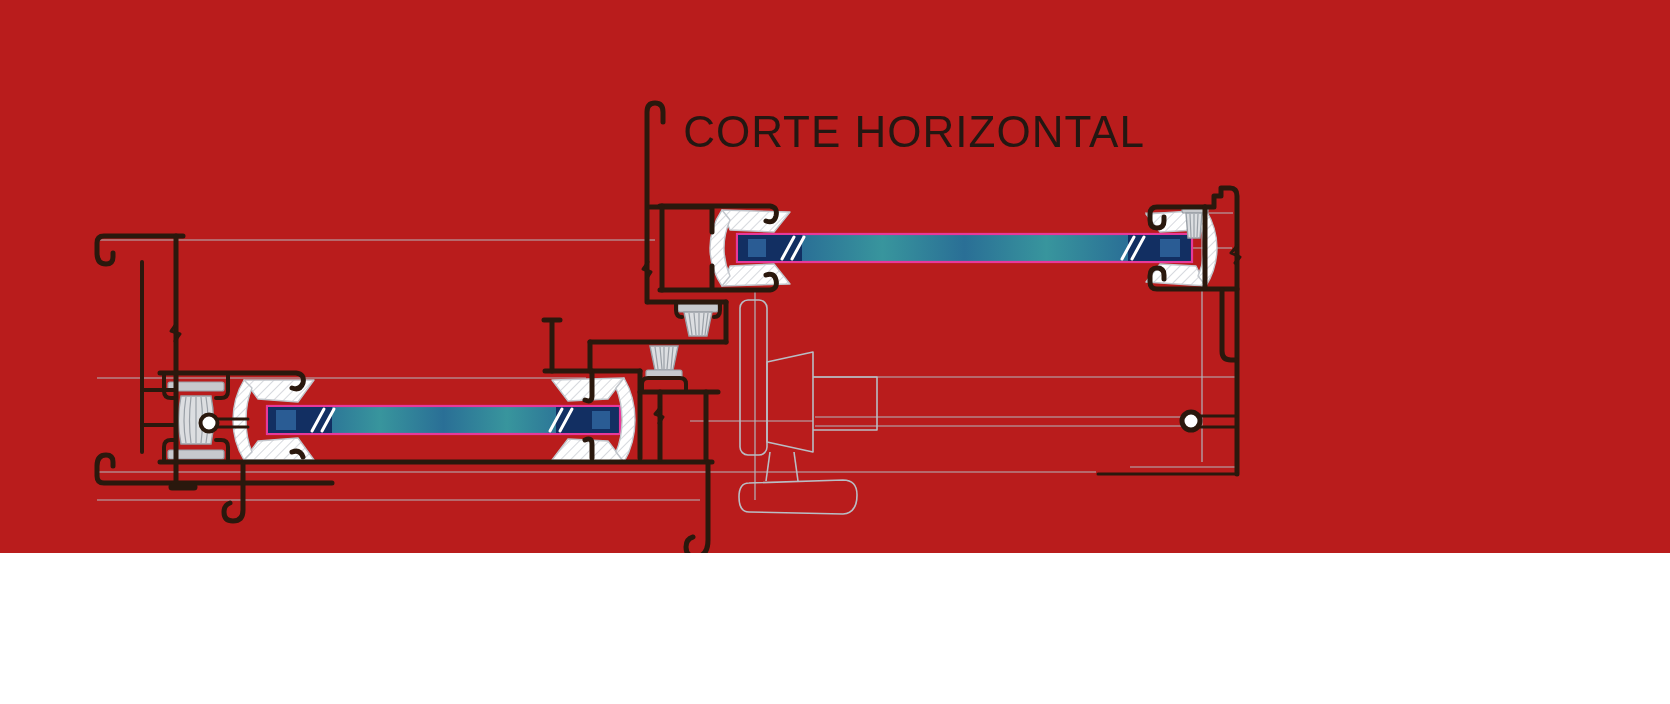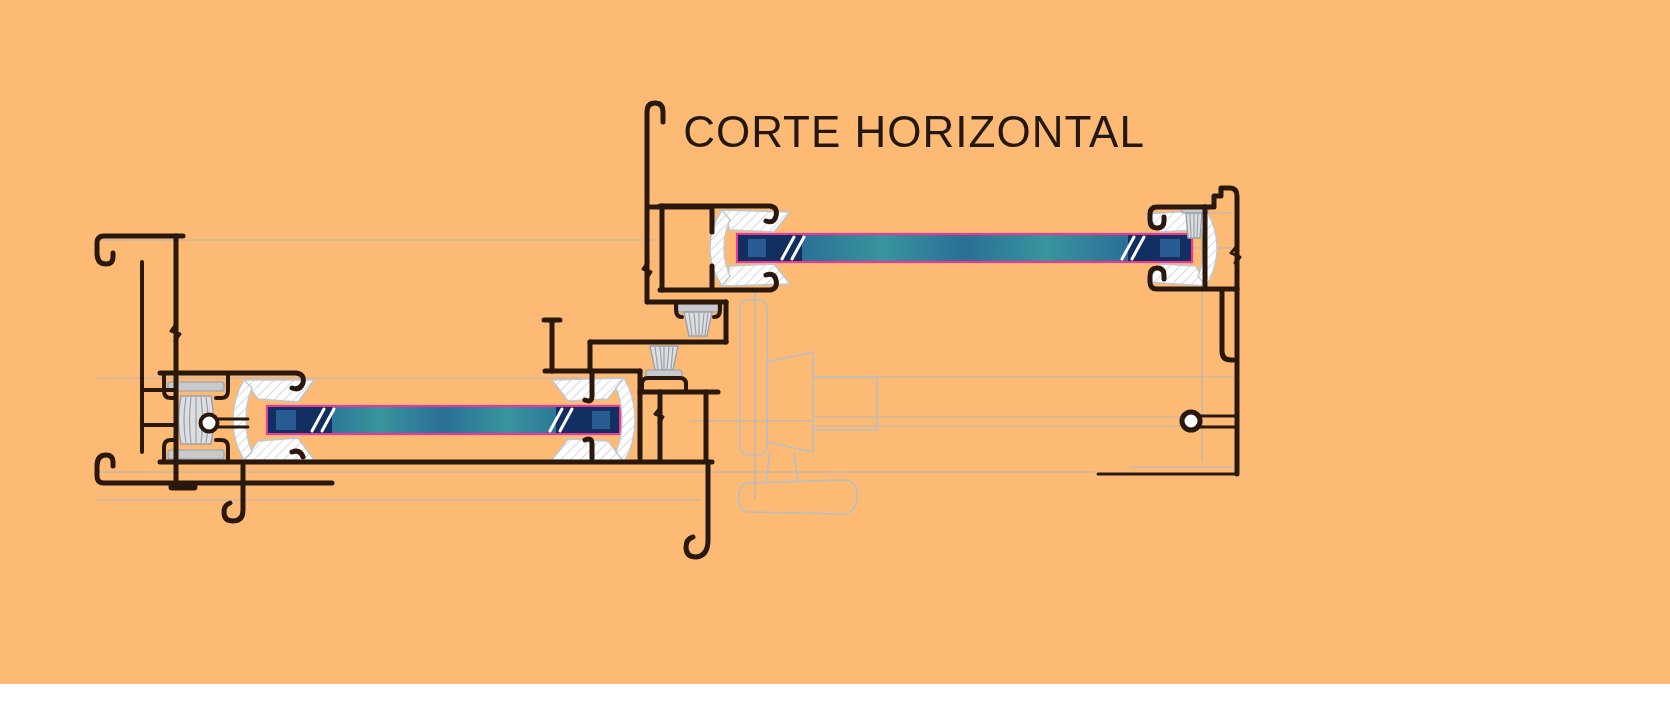--- a/index.html
+++ b/index.html
@@ -1,16 +1,16 @@
 <!DOCTYPE html>
 <html style="--c-text: #241712; --c-outline: #2a180d; --c-ghost: #b9bdc4; --c-construction: #b3b6bc; --c-brush_fill: #dcdee1; --c-brush_edge: #9aa0a7; --c-clamp_fill: #c7c9cd; --c-gasket_edge: #c2c6cc; --c-hatch_line: #cdd0d6; --c-glass_deep: #0d2a58; --c-glass_dark: #16406f; --c-glass_teal: #2a6f96; --c-glass_mid: #38959d; --c-glass_edge_magenta: #e6399b; --c-blob_navy: #122f62; --c-blob_light: #2a5c94; --c-white: #ffffff;"><head>
 <meta charset="utf-8">
 <style>
   html,body{margin:0;padding:0;background:#ffffff;}
-  .stage{position:relative;width:1670px;height:684px;background:#fdba74;overflow:hidden;
+  .stage{position:relative;width:1670px;height:553px;background:#b91c1c;overflow:hidden;
          font-family:"Liberation Sans", sans-serif;}
   svg{display:block}
   .title-text{font-family:"Liberation Sans", sans-serif;font-size:44px;fill:var(--c-text);letter-spacing:1px;}
   .ink{stroke:var(--c-outline);stroke-width:5;fill:none;stroke-linecap:round;stroke-linejoin:round;}
   .ink-med{stroke:var(--c-outline);stroke-width:4;fill:none;stroke-linecap:round;stroke-linejoin:round;}
   .ink-thin{stroke:var(--c-outline);stroke-width:3;fill:none;stroke-linecap:round;stroke-linejoin:round;}
   .ink-fat{stroke:var(--c-outline);stroke-width:7;fill:none;stroke-linecap:round;}
   .cline{stroke:var(--c-construction);stroke-width:1.2;fill:none;}
   .ghost{stroke:var(--c-ghost);stroke-width:1.6;fill:none;stroke-linejoin:round;}
   .gasket{fill:url(#hatch);stroke:var(--c-gasket_edge);stroke-width:1.4;stroke-linejoin:round;}

